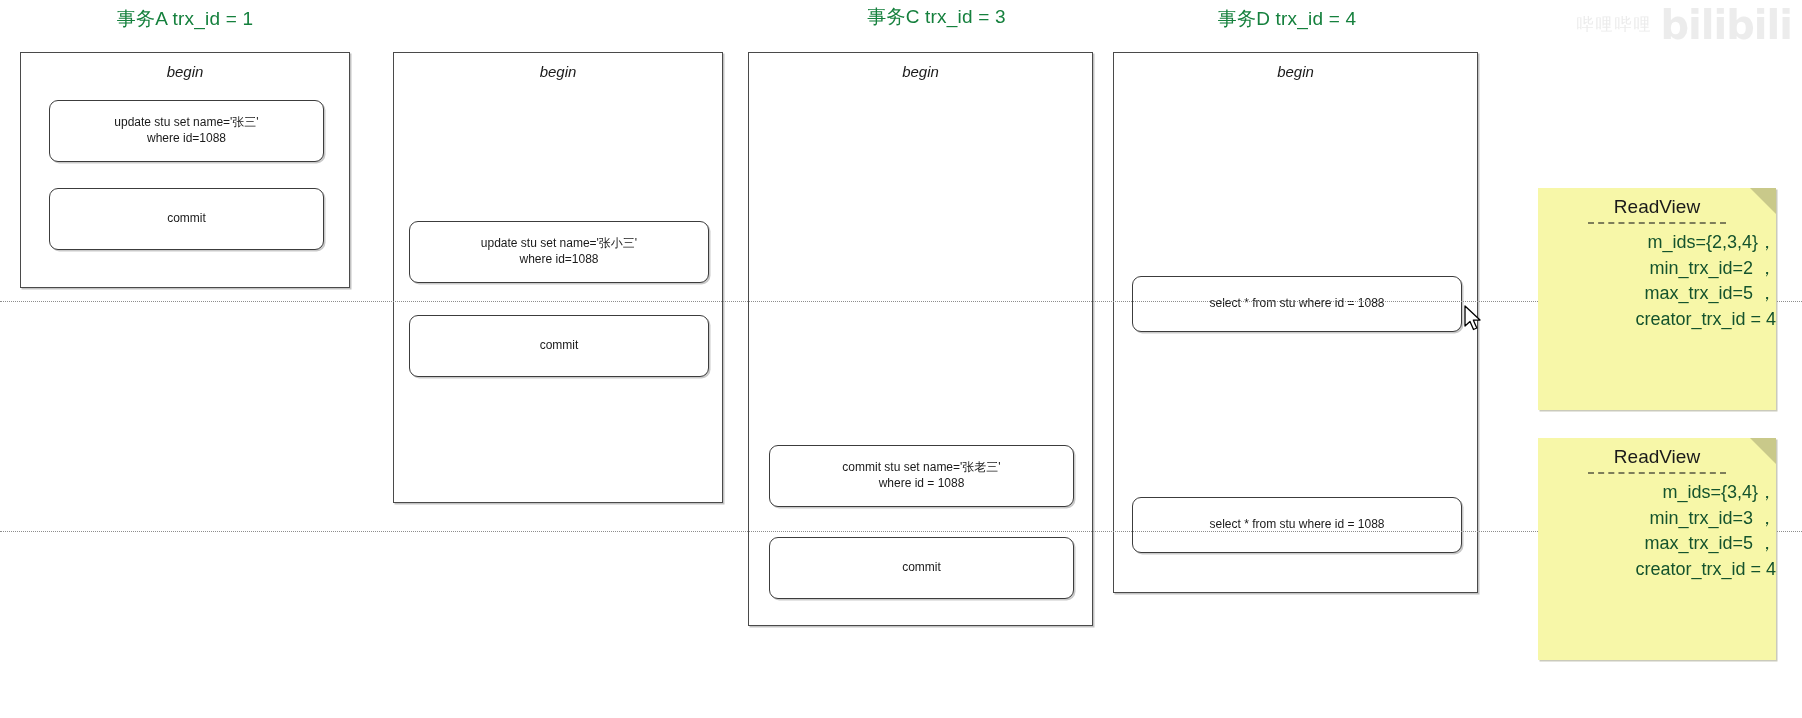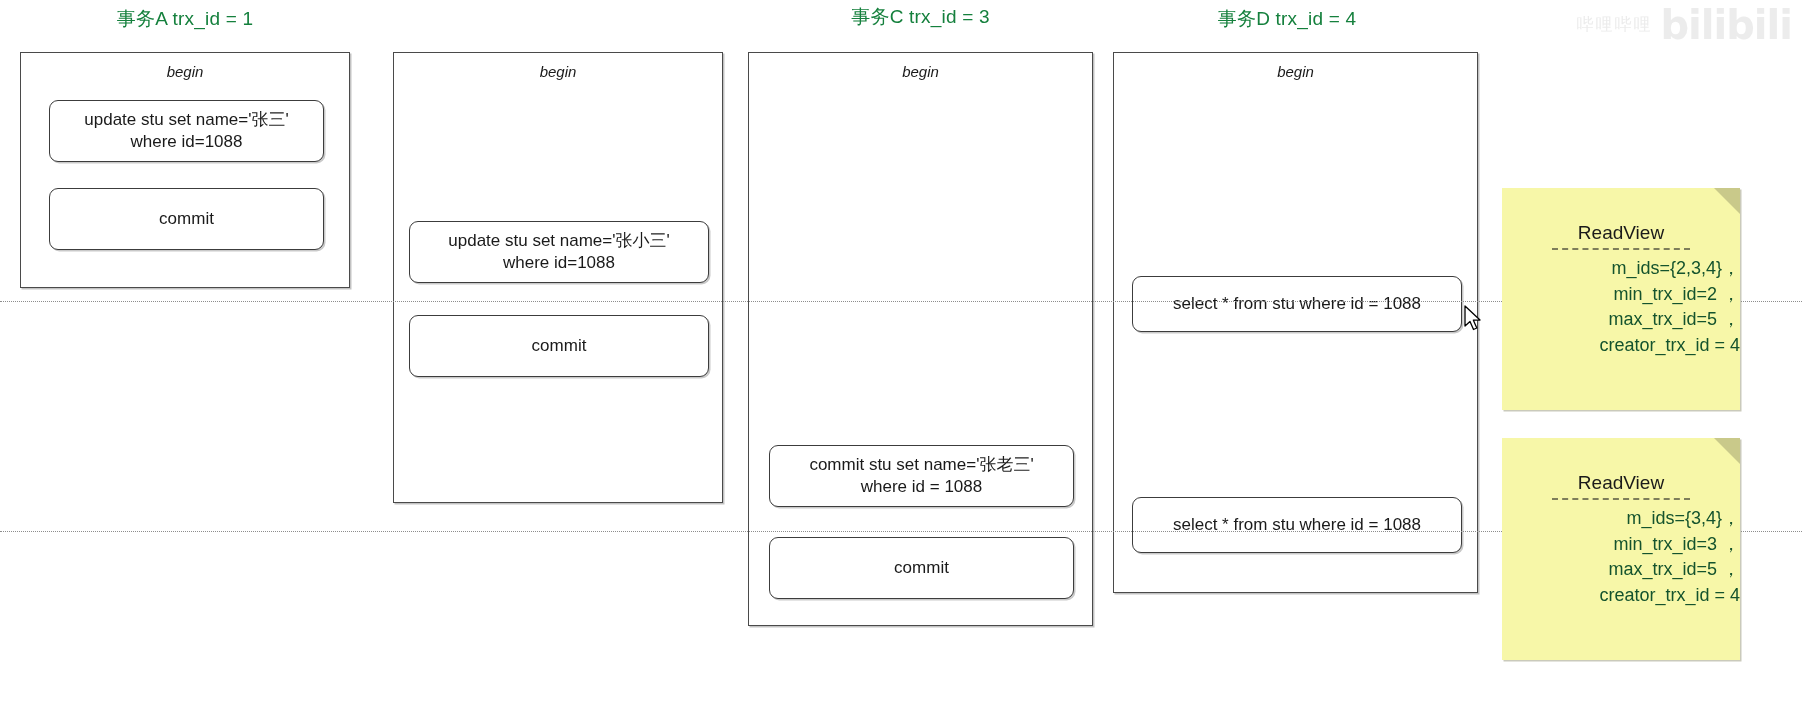--- a/index.html
+++ b/index.html
@@ -48,21 +48,21 @@
   
   .stmt {
     position: absolute;
     background: #ffffff;
     border: 1.4px solid #3c3c3c;
     border-radius: 9px;
     display: flex;
     align-items: center;
     justify-content: center;
     text-align: center;
-    font-size: 17px;
+    font-size: 12px;
     line-height: 1.32;
     color: #1a1a1a;
     box-shadow: 1.5px 1.5px 0 rgba(120,120,120,.40);
     padding: 2px 6px;
   }
   .stmt span { display: block; width: 100%; }
 
   
   .rule {
     position: absolute;
@@ -70,21 +70,22 @@
     width: 1802px;
     height: 0;
     border-top: 1.6px dotted #8d8d8d;
   }
 
   
   .note {
     position: absolute;
     background: #f7f7a8;
     box-shadow: 1.5px 1.5px 0 rgba(150,150,120,.5);
-    padding-top: 34px;
+    padding-top: 8px;
+    margin-left: 36px;
   }
   .note::after {
     content: "";
     position: absolute;
     top: 0; right: 0;
     width: 0; height: 0;
     border-left: 26px solid transparent;
     border-top: 26px solid #c9c98a;
   }
   .note-title {
@@ -133,21 +134,21 @@
 </head>
 <body>
 
 <div id="canvas">
 
   <div class="watermark">
     <span class="wm-small">哔哩哔哩</span><span>bilibili</span>
   </div>
 
   <div class="col-title" style="left:20px;  top:6px;  width:330px;">事务A trx_id = 1</div>
-  <div class="col-title" style="left:748px; top:4px;  width:345px;text-align:center;">事务C trx_id = 3</div>
+  <div class="col-title" style="left:764px; top:4px;  width:345px;text-align:center;">事务C trx_id = 3</div>
   <div class="col-title" style="left:1113px;top:6px;  width:348px;">事务D trx_id = 4</div>
 
   <div class="txn-box" style="left:20px; top:52px; width:330px; height:236px;">
     <div class="begin-label">begin</div>
     <div class="stmt" style="left:28px; top:47px; width:275px; height:62px;">
       <span>
         <span>update stu set name='张三'</span>
         <span>where id=1088</span>
       </span>
     </div>

